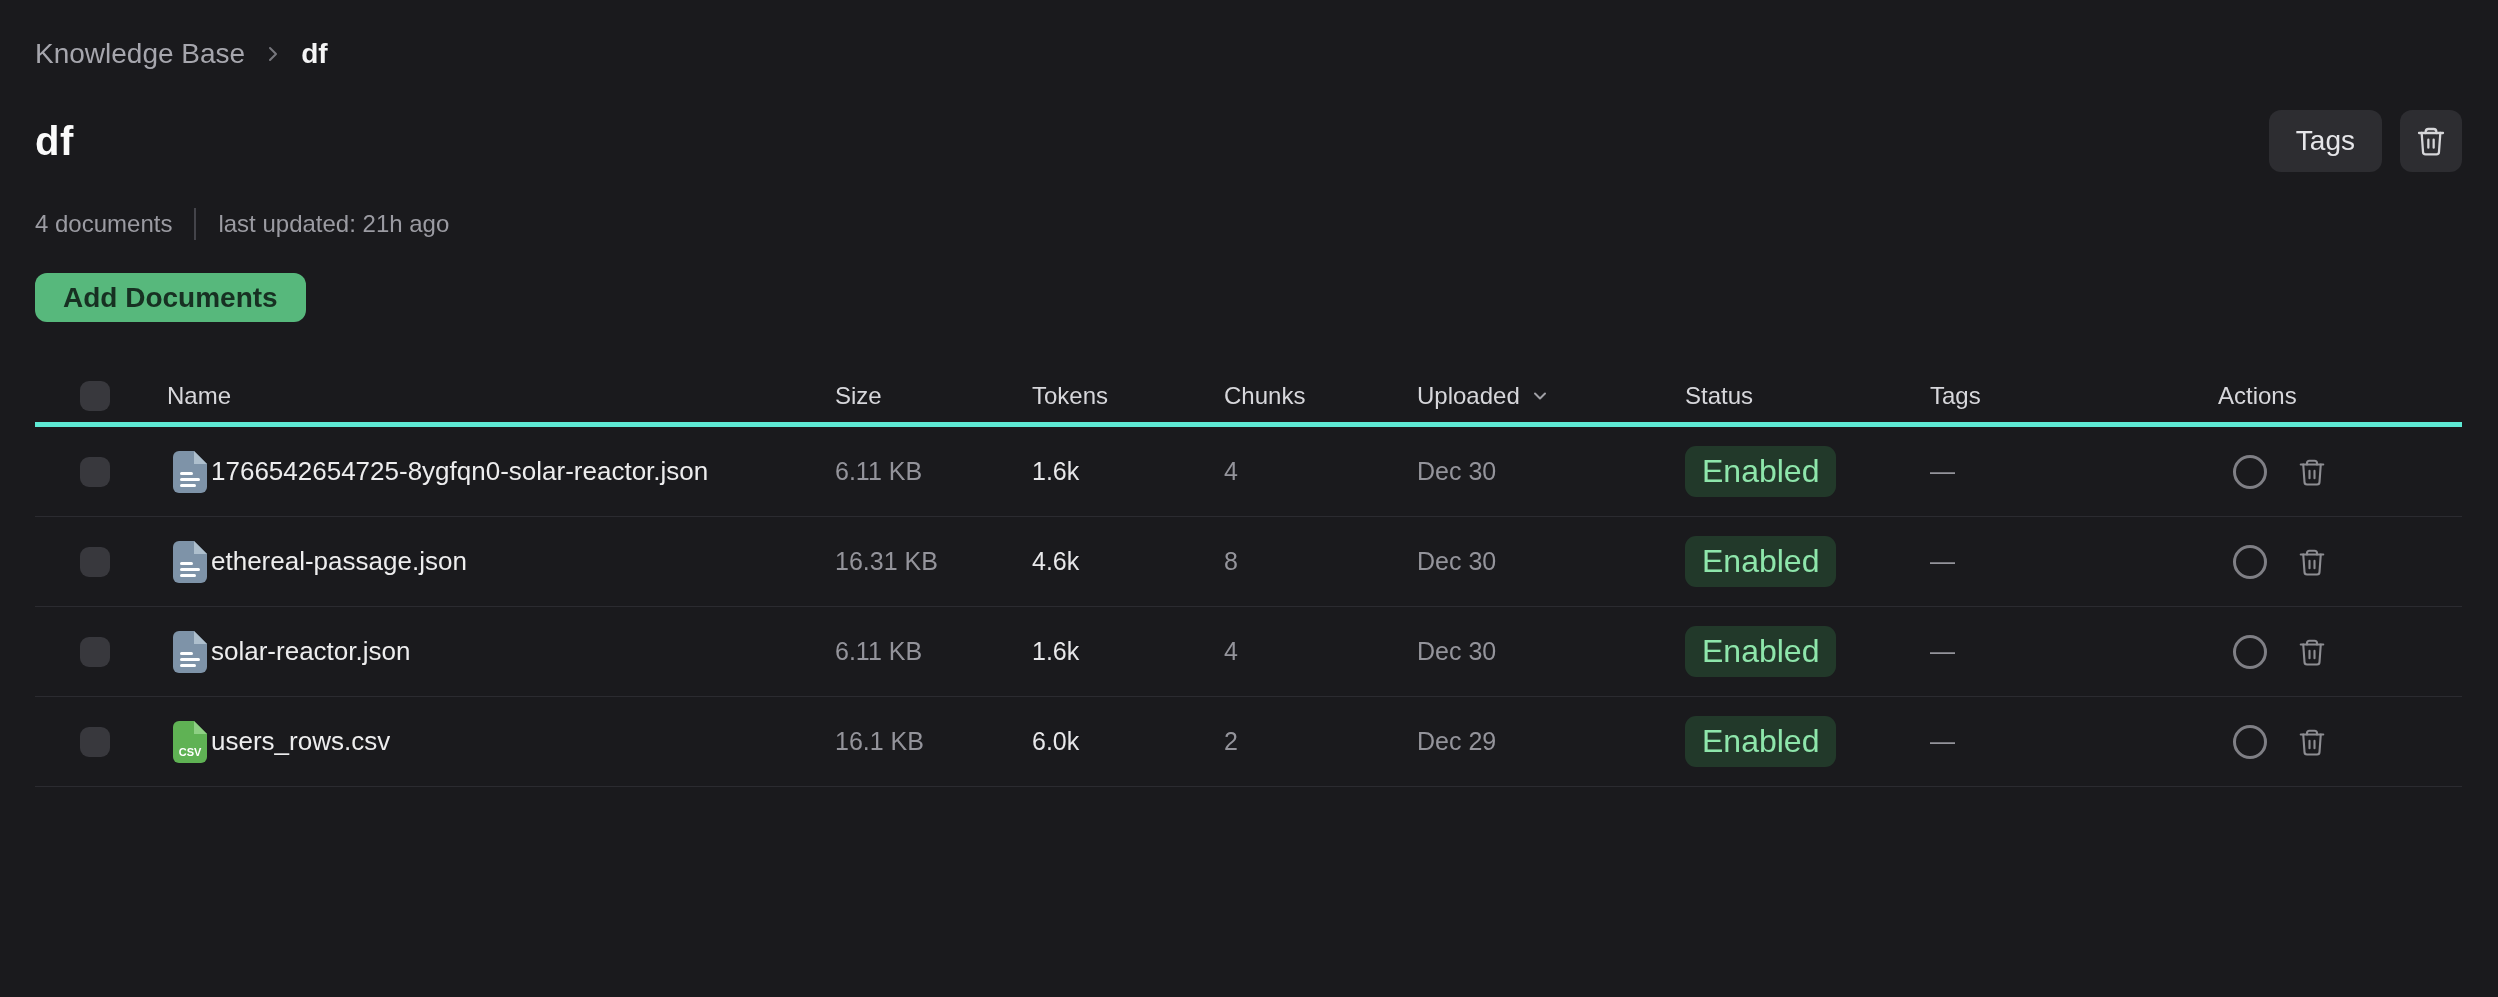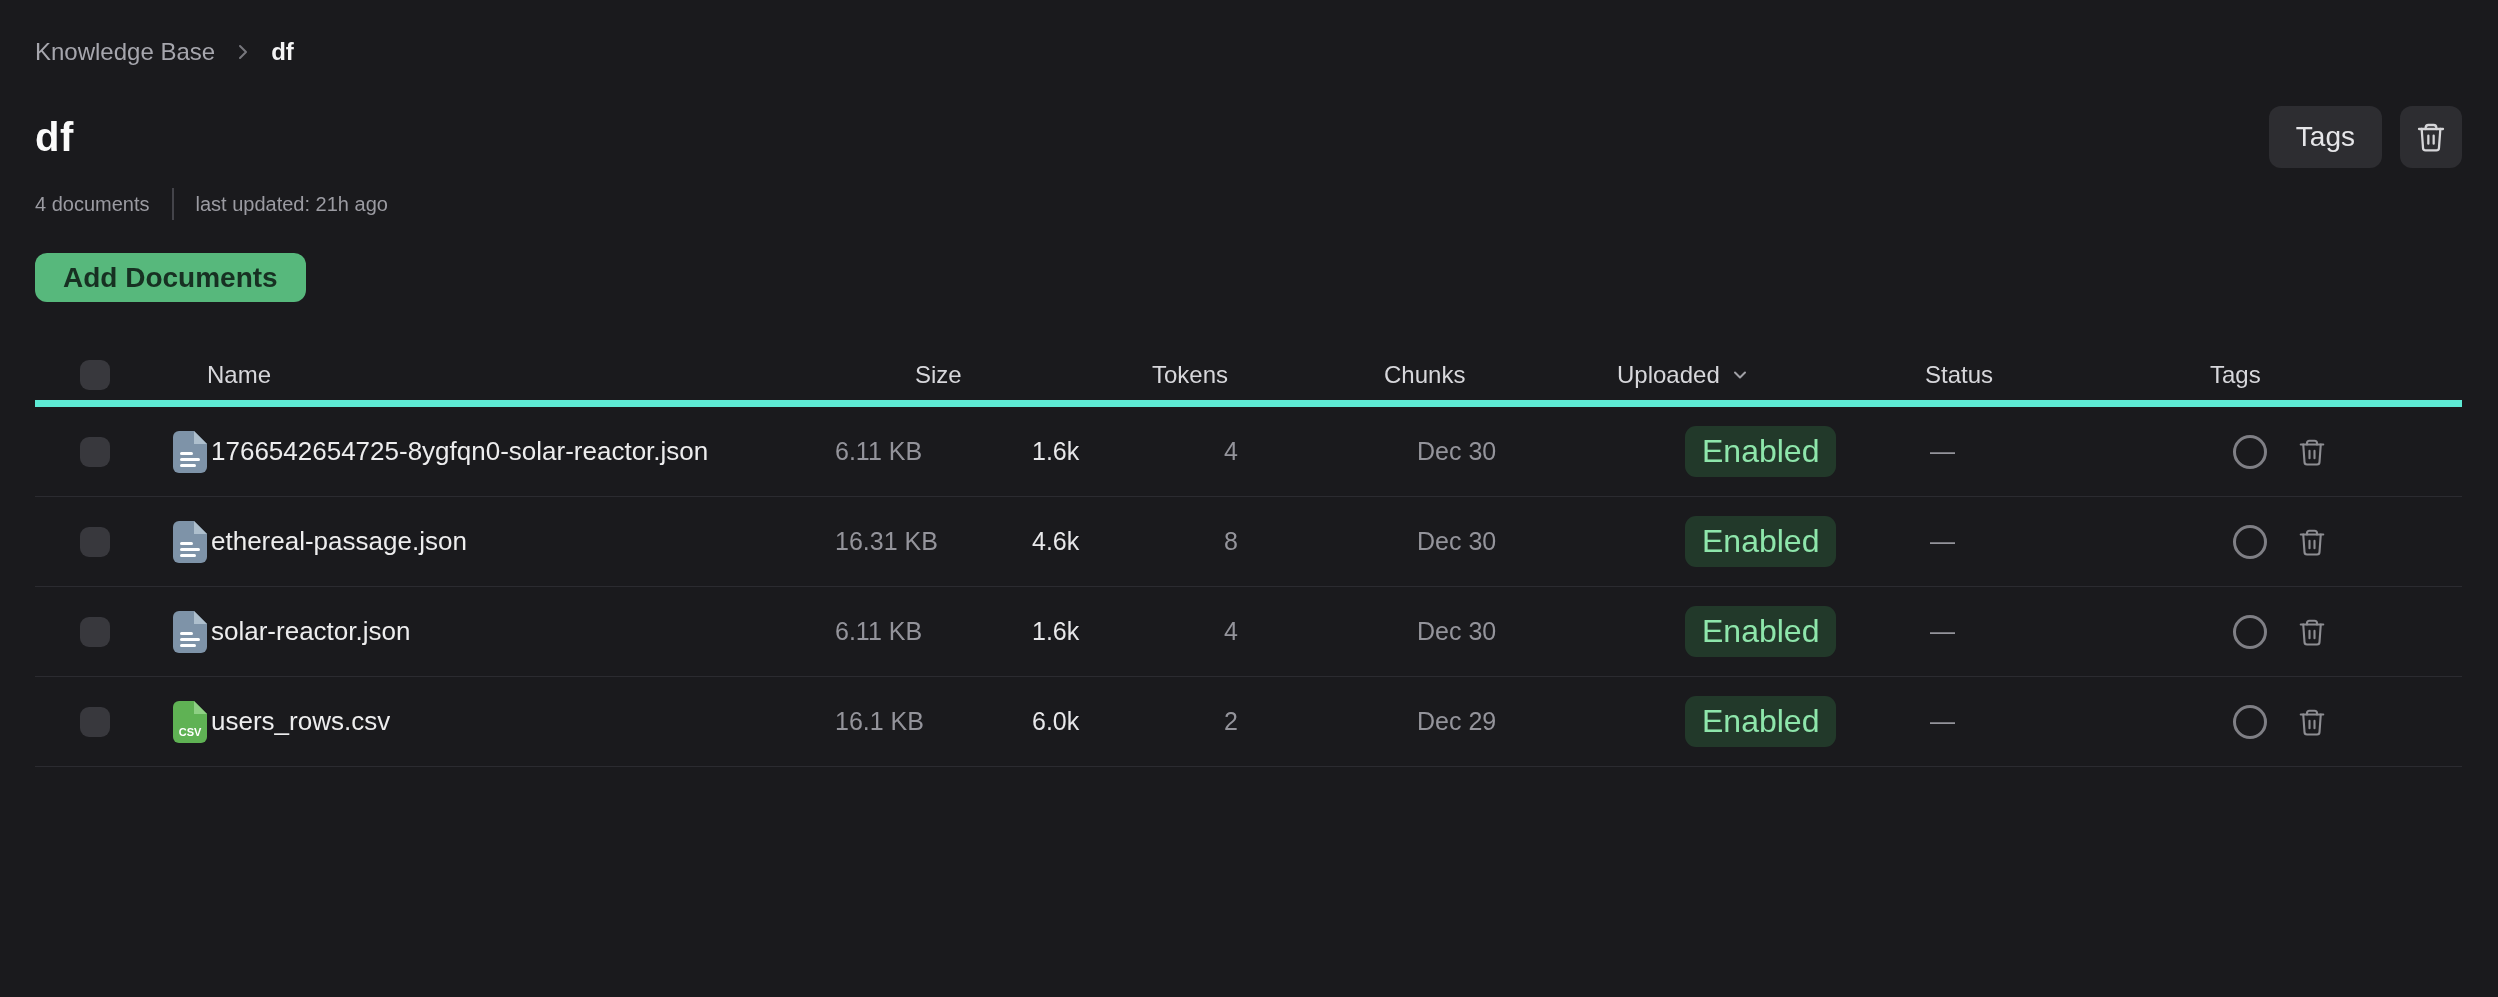--- a/index.html
+++ b/index.html
@@ -7,40 +7,40 @@
   body {
     width: 2498px; height: 997px;
     background: var(--page-bg, #1a1a1d);
     font-family: "Liberation Sans", "DejaVu Sans", sans-serif;
     color: #ececee;
     overflow: hidden;
   }
   .container { padding: 0 36px 0 35px; }
 
   
-  .breadcrumb { margin-top: 38px; display: flex; align-items: center; gap: 16px; font-size: 24px; }
+  .breadcrumb { margin-top: 38px; display: flex; align-items: center; gap: 16px; font-size: 28px; }
   .crumb-root { color: #a6a6ad; font-weight: 500; cursor: pointer; }
   .crumb-sep { display: inline-flex; color: #77777d; }
   .crumb-current { color: #f4f4f5; font-weight: 600; }
 
   
   .title-row { margin-top: 40px; display: flex; justify-content: space-between; align-items: center; }
   .page-title { font-size: 40px; font-weight: 600; color: #fafafa; letter-spacing: 0.5px; }
   .title-actions { display: flex; gap: 18px; }
   .btn-secondary {
     background: #2d2d31; border: none; border-radius: 12px; height: 62px;
     color: #e6e6e9; font-size: 28px; font-family: inherit;
     display: inline-flex; align-items: center; justify-content: center;
     padding: 0 27px; cursor: pointer;
   }
   .btn-icon { width: 62px; padding: 0; color: #d6d6d9; }
 
   .desc { margin-top: 14px; font-size: 28px; color: #b9b9bf; }
 
-  .meta { margin-top: 20px; display: flex; align-items: center; gap: 22px; font-size: 20px; color: #9b9ba2; }
+  .meta { margin-top: 36px; display: flex; align-items: center; gap: 22px; font-size: 24px; color: #9b9ba2; }
   .meta-divider { width: 2px; height: 32px; background: #44444a; }
 
   
   .toolbar { margin-top: 33px; display: flex; justify-content: space-between; align-items: center; }
   .search {
     width: 800px; height: 60px; background: #28282c; border-radius: 14px;
     display: flex; align-items: center; gap: 16px; padding: 0 20px;
   }
   .search svg { flex: 0 0 auto; }
   .search input {
@@ -55,22 +55,22 @@
   }
 
   
   .table { margin-top: 47px; }
   .thead-row, .trow {
     display: grid;
     grid-template-columns: 132px 668px 197px 192px 193px 268px 245px 288px 1fr;
     align-items: center;
   }
   .thead-row {
-    height: 58px; border-bottom: 7px solid #5eead4;
-    font-size: 24px; color: #d7d7db; font-weight: 500; gap: 40px;
+    height: 58px; border-bottom: 5px solid #5eead4;
+    font-size: 24px; color: #d7d7db; font-weight: 500;
   }
   .trow { height: 90px; border-bottom: 1px solid #2b2b30; font-size: 25px; }
   .cell-check { padding-left: 45px; display: flex; align-items: center; }
   .checkbox {
     width: 30px; height: 30px; background: #38383d; border-radius: 9px;
     display: inline-block; cursor: pointer;
   }
   .cell-name { display: flex; align-items: center; gap: 4px; padding-left: 6px; cursor: pointer; }
   .file-icon { display: inline-flex; flex: 0 0 auto; }
   .doc-name { color: #ededee; font-size: 26px; white-space: nowrap; overflow: hidden; text-overflow: ellipsis; }

